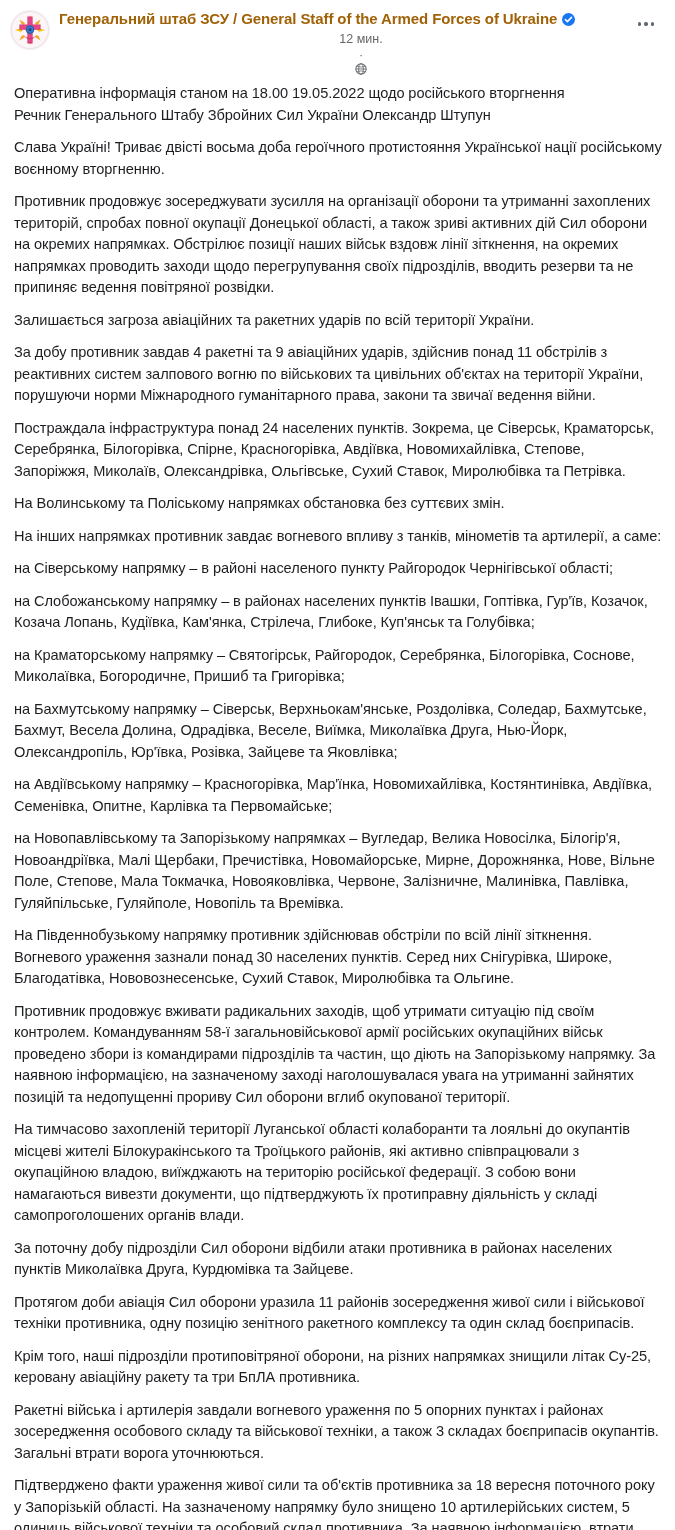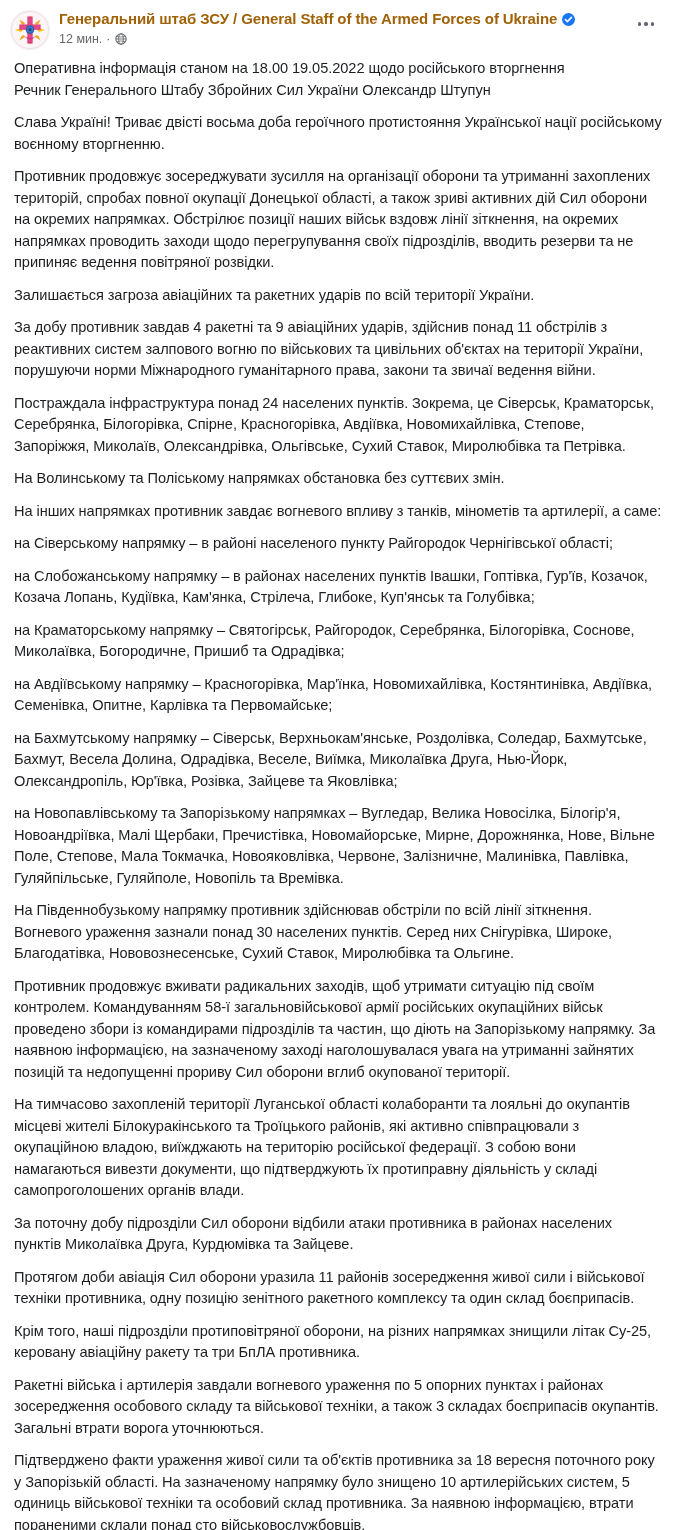--- a/index.html
+++ b/index.html
@@ -74,20 +74,21 @@
   }
   .verified svg { display: block; width: 13px; height: 13px; }
 
   .meta-row {
     display: flex;
     align-items: center;
     margin-top: 3px;
     font-size: 12.5px;
     color: #65676b;
     line-height: 16px;
+    flex-direction: column;
   }
   .meta-sep { margin: 0 4px; color: #65676b; }
   .globe-icon {
     width: 12px;
     height: 12px;
     display: inline-block;
     flex: 0 0 12px;
   }
   .globe-icon svg { display: block; width: 12px; height: 12px; }
 
@@ -204,23 +205,23 @@
     <p>Речник Генерального Штабу Збройних Сил України Олександр Штупун</p>
     <p>Слава Україні! Триває двісті восьма доба героїчного протистояння Української нації російському воєнному вторгненню.</p>
     <p>Противник продовжує зосереджувати зусилля на організації оборони та утриманні захоплених територій, спробах повної окупації Донецької області, а також зриві активних дій Сил оборони на окремих напрямках. Обстрілює позиції наших військ вздовж лінії зіткнення, на окремих напрямках проводить заходи щодо перегрупування своїх підрозділів, вводить резерви та не припиняє ведення повітряної розвідки.</p>
     <p>Залишається загроза авіаційних та ракетних ударів по всій території України.</p>
     <p>За добу противник завдав 4 ракетні та 9 авіаційних ударів, здійснив понад 11 обстрілів з реактивних систем залпового вогню по військових та цивільних об'єктах на території України, порушуючи норми Міжнародного гуманітарного права, закони та звичаї ведення війни.</p>
     <p>Постраждала інфраструктура понад 24 населених пунктів. Зокрема, це  Сіверськ, Краматорськ, Серебрянка, Білогорівка, Спірне, Красногорівка, Авдіївка, Новомихайлівка, Степове, Запоріжжя, Миколаїв, Олександрівка, Ольгівське, Сухий Ставок, Миролюбівка та Петрівка.</p>
     <p>На Волинському та Поліському напрямках обстановка без суттєвих змін.</p>
     <p>На інших напрямках противник завдає вогневого впливу з танків, мінометів та артилерії, а саме:</p>
     <p>на Сіверському напрямку – в районі населеного пункту Райгородок Чернігівської області;</p>
     <p>на Слобожанському напрямку – в районах населених пунктів Івашки, Гоптівка, Гур'їв, Козачок, Козача Лопань, Кудіївка, Кам'янка, Стрілеча, Глибоке, Куп'янськ та Голубівка;</p>
-    <p>на Краматорському напрямку – Святогірськ, Райгородок, Серебрянка, Білогорівка, Соснове, Миколаївка, Богородичне, Пришиб та Одрадівка;</p>
+    <p>на Краматорському напрямку – Святогірськ, Райгородок, Серебрянка, Білогорівка, Соснове, Миколаївка, Богородичне, Пришиб та Григорівка;</p>
+    <p>на Бахмутському напрямку – Сіверськ, Верхньокам'янське, Роздолівка, Соледар, Бахмутське, Бахмут, Весела Долина, Одрадівка, Веселе, Виїмка, Миколаївка Друга, Нью-Йорк, Олександропіль, Юр'ївка, Розівка, Зайцеве та Яковлівка;</p>
     <p>на Авдіївському напрямку – Красногорівка, Мар'їнка, Новомихайлівка, Костянтинівка, Авдіївка, Семенівка, Опитне, Карлівка та Первомайське;</p>
-    <p>на Бахмутському напрямку – Сіверськ, Верхньокам'янське, Роздолівка, Соледар, Бахмутське, Бахмут, Весела Долина, Одрадівка, Веселе, Виїмка, Миколаївка Друга, Нью-Йорк, Олександропіль, Юр'ївка, Розівка, Зайцеве та Яковлівка;</p>
     <p>на Новопавлівському та Запорізькому напрямках – Вугледар, Велика Новосілка, Білогір'я, Новоандріївка, Малі Щербаки, Пречистівка, Новомайорське, Мирне, Дорожнянка, Нове, Вільне Поле, Степове, Мала Токмачка, Новояковлівка, Червоне, Залізничне, Малинівка, Павлівка, Гуляйпільське, Гуляйполе, Новопіль та Времівка.</p>
     <p>На Південнобузькому напрямку противник здійснював обстріли по всій лінії зіткнення. Вогневого ураження зазнали понад 30 населених пунктів.  Серед них Снігурівка, Широке, Благодатівка, Нововознесенське, Сухий Ставок, Миролюбівка та Ольгине.</p>
     <p>Противник продовжує вживати радикальних заходів, щоб утримати ситуацію під своїм контролем. Командуванням 58-ї загальновійськової армії російських окупаційних військ проведено збори із командирами підрозділів та частин, що діють на Запорізькому напрямку. За наявною інформацією, на зазначеному заході наголошувалася увага на утриманні зайнятих позицій та недопущенні прориву Сил оборони вглиб окупованої території.</p>
     <p>На тимчасово захопленій території Луганської області колаборанти та лояльні до окупантів місцеві жителі Білокуракінського та Троїцького районів, які активно співпрацювали з окупаційною владою, виїжджають на територію російської федерації. З собою вони намагаються вивезти документи, що підтверджують їх протиправну діяльність у складі самопроголошених органів влади.</p>
     <p>За поточну добу підрозділи Сил оборони відбили атаки противника в районах населених пунктів Миколаївка Друга, Курдюмівка та Зайцеве.</p>
     <p>Протягом доби авіація Сил оборони уразила 11 районів зосередження живої сили і військової техніки противника, одну позицію зенітного ракетного комплексу та один склад боєприпасів.</p>
     <p>Крім того, наші підрозділи протиповітряної оборони,  на різних напрямках знищили літак Су-25, керовану авіаційну ракету та три БпЛА противника.</p>
     <p>Ракетні війська і артилерія завдали вогневого ураження по 5 опорних пунктах і районах зосередження особового складу та військової техніки, а також 3 складах боєприпасів окупантів. Загальні втрати ворога уточнюються.</p>
     <p>Підтверджено факти ураження живої сили та об'єктів противника за 18 вересня поточного року у Запорізькій області. На зазначеному напрямку було знищено 10 артилерійських систем, 5 одиниць військової техніки та особовий склад противника. За наявною інформацією, втрати пораненими склали понад сто військовослужбовців.</p>
   </div>

